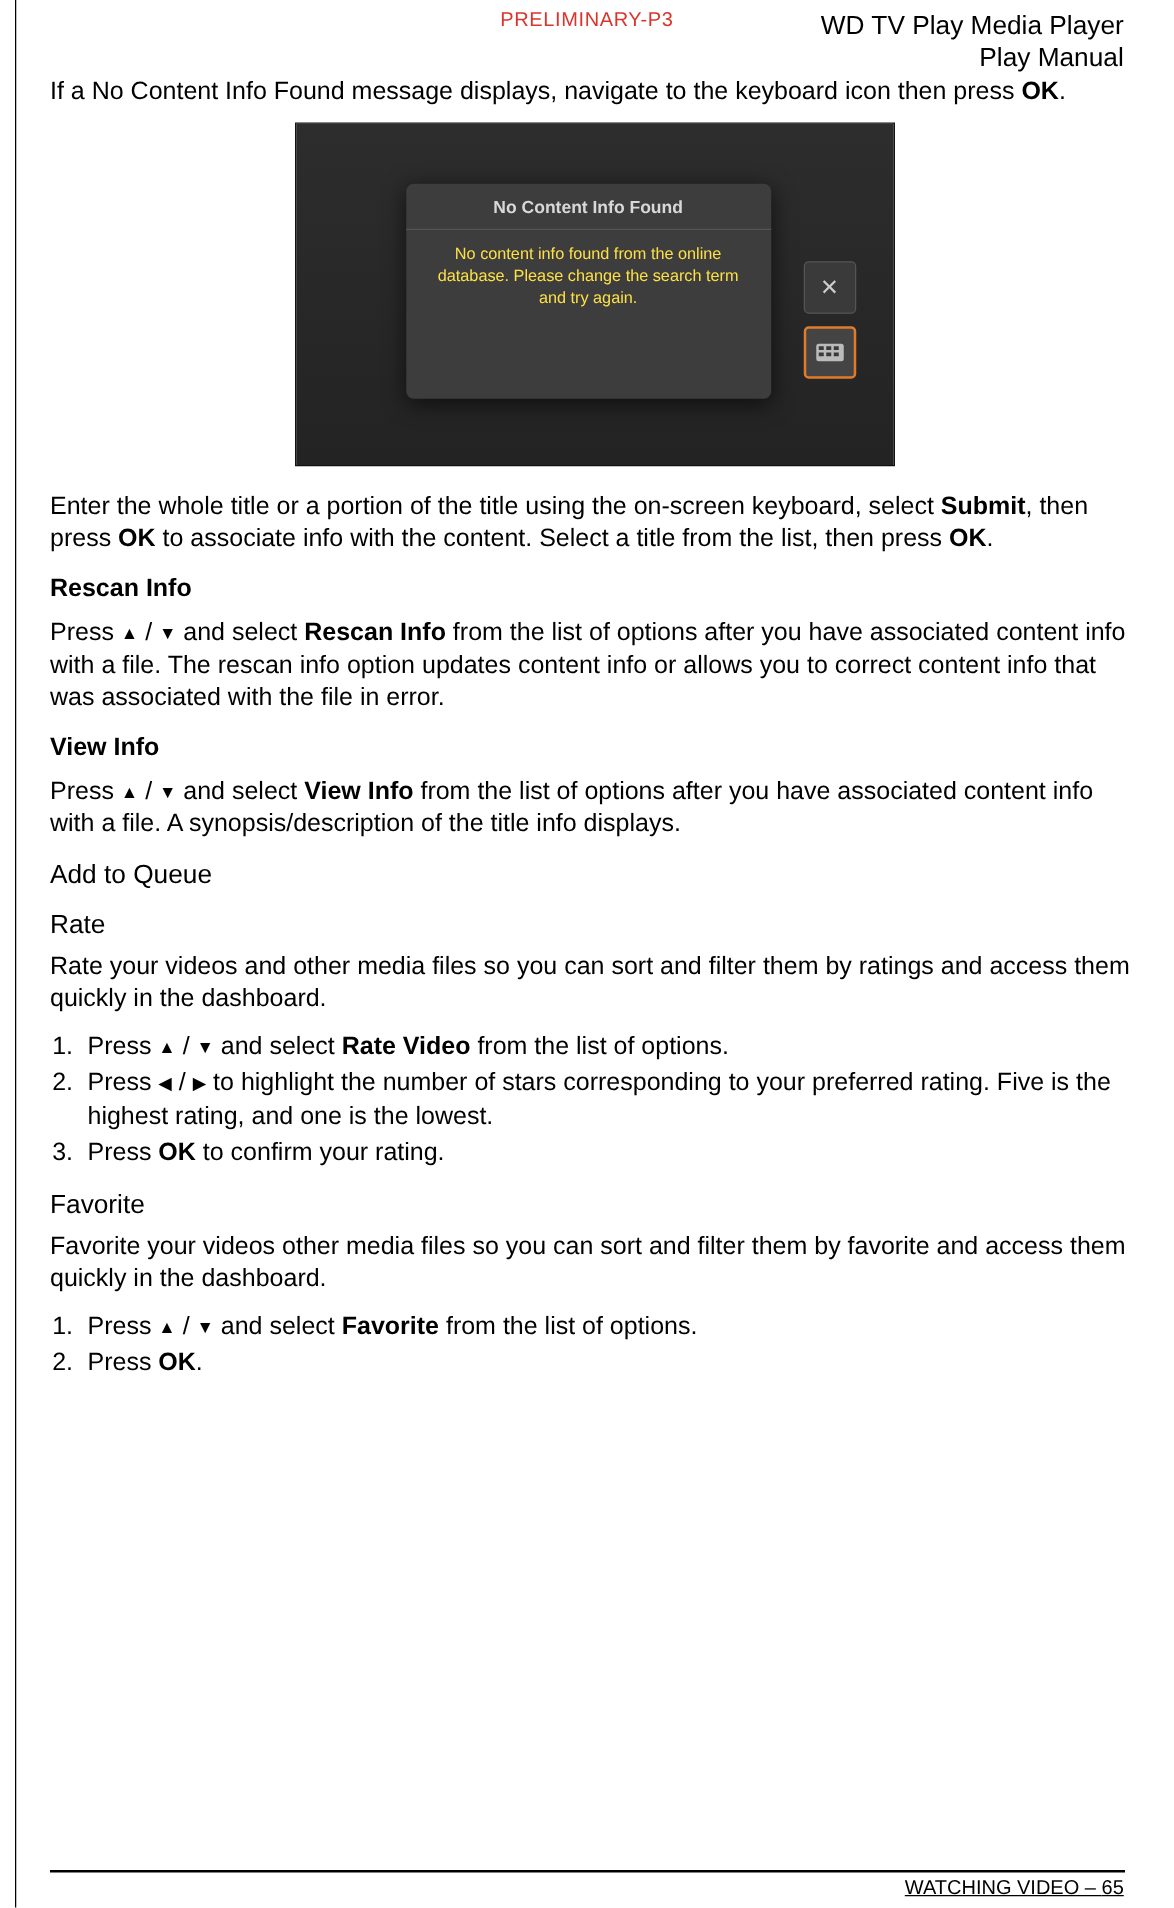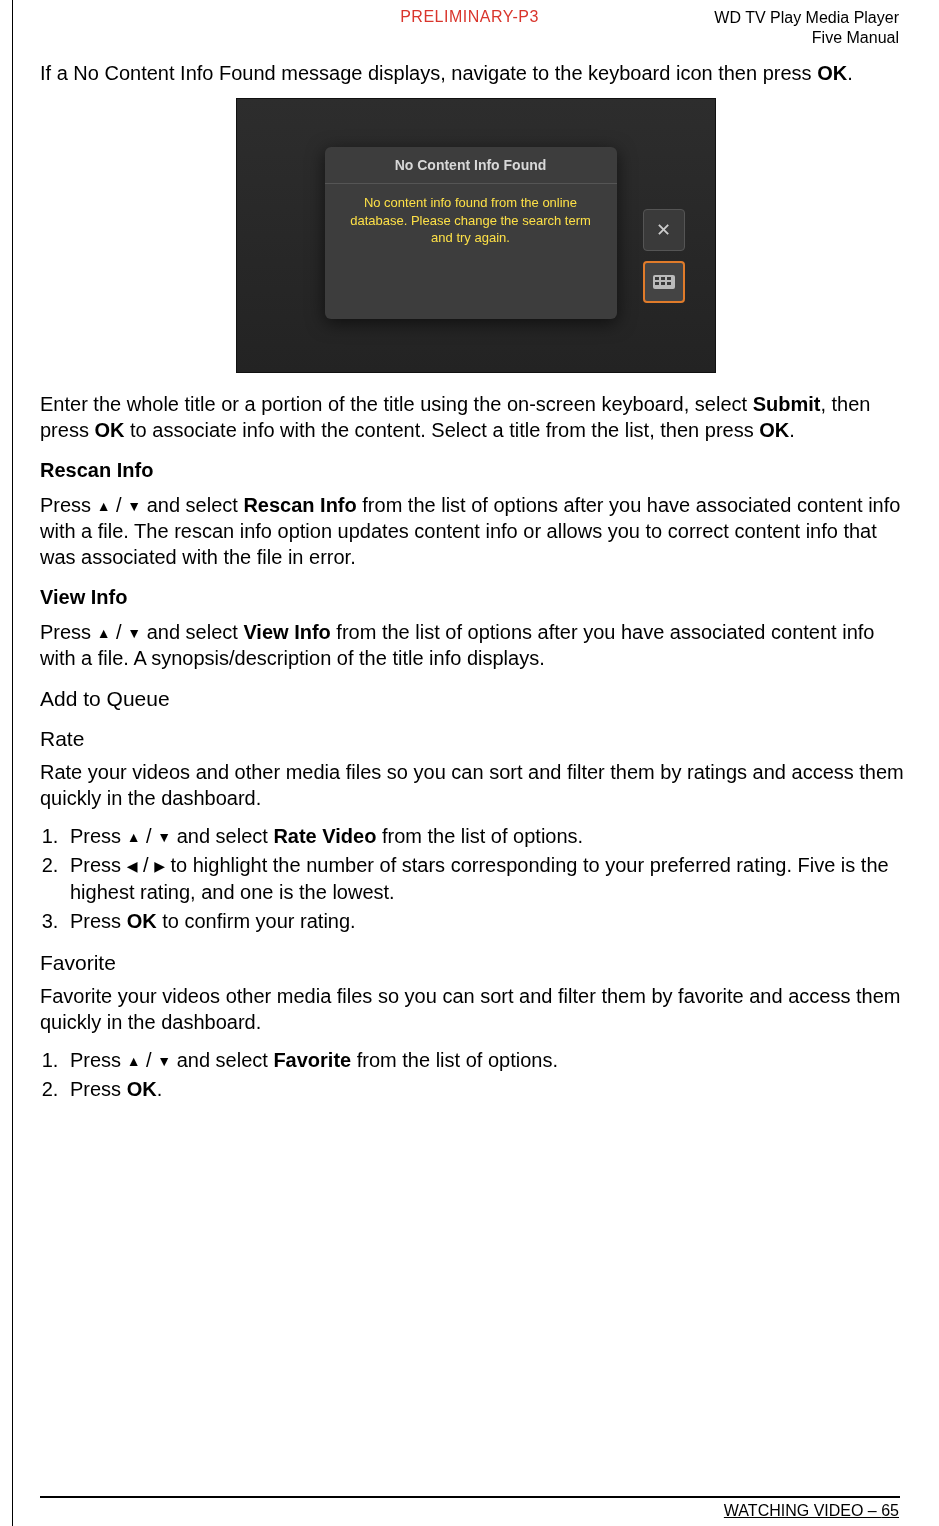--- a/index.html
+++ b/index.html
@@ -28,21 +28,21 @@
     justify-content: center;
     font-size: 16px;
     text-align: right;
   }
   .header-center { color: #d9352c; letter-spacing: 0.5px; }
   .header-right {
     position: absolute;
     right: 40px;
     top: 8px;
     text-align: right;
-    font-size: 16px;
+    font-size: 21px;
     line-height: 1.25;
   }
   .content {
     position: absolute;
     left: 40px;
     right: 28px;
     top: 60px;
   }
   p { font-size: 20px; line-height: 1.3; margin-bottom: 12px; }
   .h-sub { font-size: 20px; font-weight: bold; margin-top: 16px; margin-bottom: 10px; }
@@ -125,21 +125,21 @@
 </head>
 <body>
 
 <div class="page-border"></div>
 
 <div class="header">
   <span class="header-center">PRELIMINARY-P3</span>
 </div>
 <div class="header-right">
   <div>WD TV Play Media Player</div>
-  <div>Five Manual</div>
+  <div>Play Manual</div>
 </div>
 
 <div class="content">
 
   <p>
     <span>If a No Content Info Found message displays, navigate to the keyboard icon then press </span><b>OK</b><span>.</span>
   </p>
 
   <div class="figure-wrap">
     <div class="figure">

